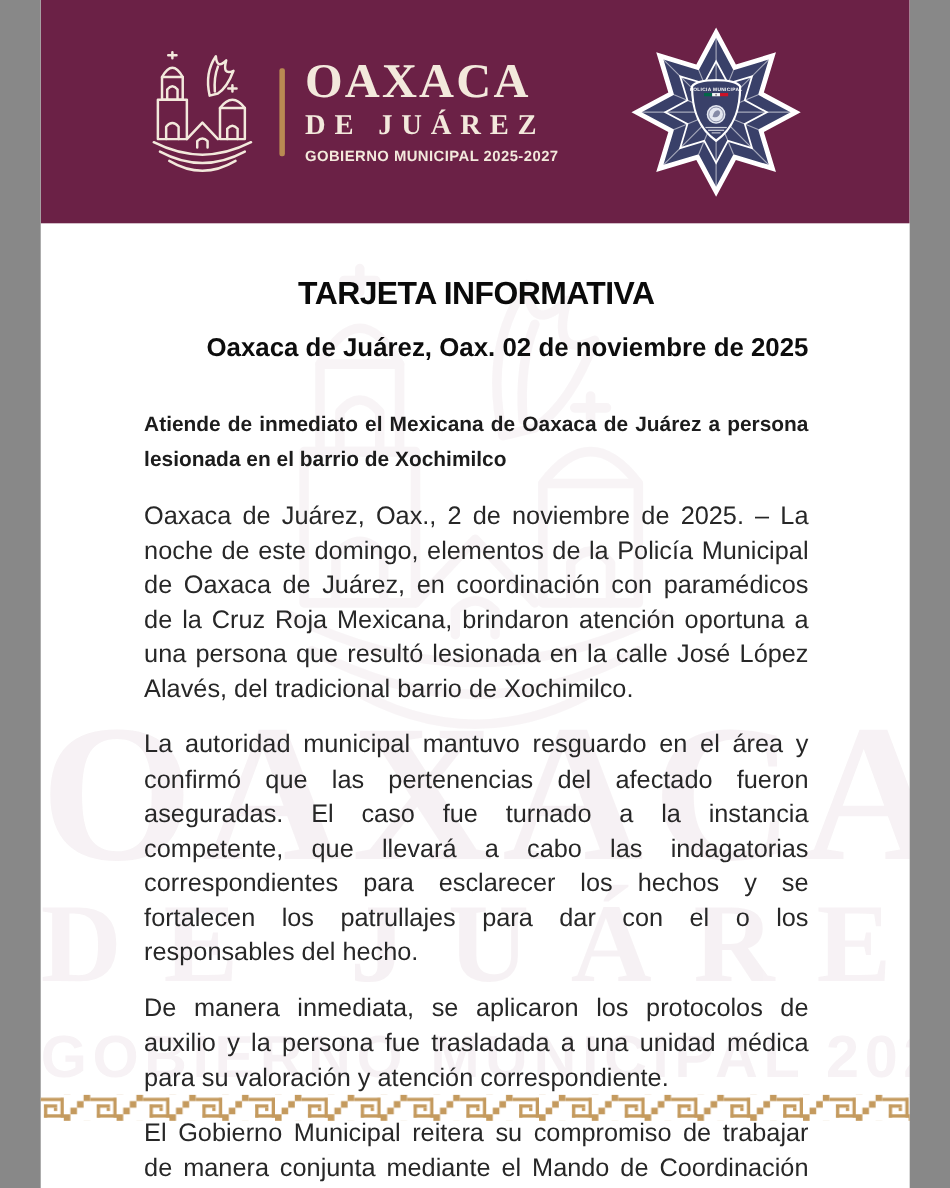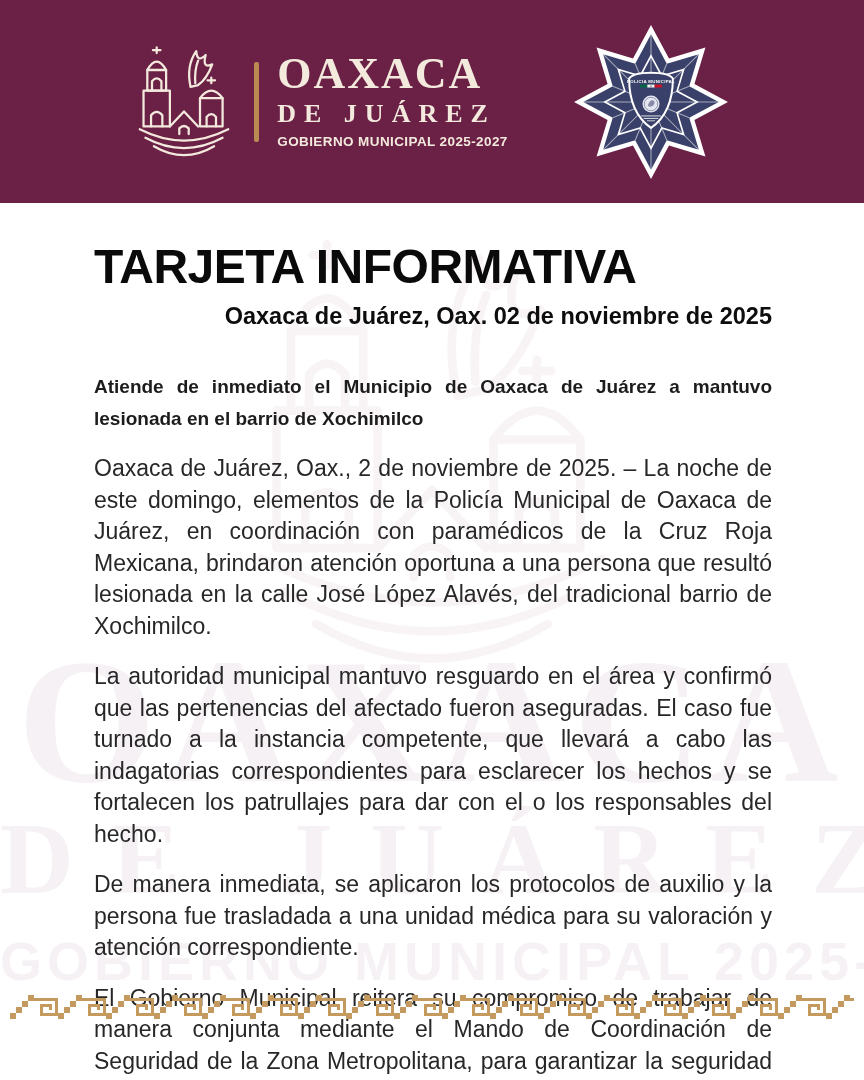--- a/index.html
+++ b/index.html
@@ -1,19 +1,19 @@
 <!DOCTYPE html>
 <html><head>
 <meta charset="utf-8">
 <style>
   html,body{margin:0;padding:0;}
   body{background:#888;}
   .page{
     position:relative;
-    width:864px;height:1080px;
+    width:790px;height:1080px;
     margin:0 auto;
     background:#ffffff;
     overflow:hidden;
     font-family:"Liberation Sans",sans-serif;
   }
 
   
   .header{
     position:relative;
     height:203px;
@@ -55,21 +55,22 @@
   .wm-line2{font-family:"Liberation Serif",serif;font-weight:bold;font-size:102px;line-height:118px;letter-spacing:38px;}
   .wm-line3{font-family:"Liberation Sans",sans-serif;font-weight:bold;font-size:54px;line-height:86px;letter-spacing:5px;}
 
   
   .doc{
     position:relative;z-index:1;
     padding:40px 92px 0 94px;
     color:#272727;
   }
   .doc-title{
-    font-size:48px;line-height:48px;font-weight:bold;
+    text-align:center;
+    font-size:29px;line-height:48px;font-weight:bold;
     letter-spacing:-.5px;color:#0a0a0a;
   }
   .doc-dateline{
     text-align:right;
     font-size:23.5px;line-height:30px;font-weight:bold;
     margin-top:10px;color:#0d0d0d;
   }
   .doc-headline{
     margin-top:40px;
     font-size:19px;line-height:31.5px;font-weight:bold;
@@ -177,21 +178,21 @@
   <div class="watermark-text">
     <div class="wm-line1">OAXACA</div>
     <div class="wm-line2">DE JUÁREZ</div>
     <div class="wm-line3">GOBIERNO MUNICIPAL 2025-2027</div>
   </div>
 
   <div class="doc">
     <div class="doc-title">TARJETA INFORMATIVA</div>
     <div class="doc-dateline">Oaxaca de Juárez, Oax. 02 de noviembre de 2025</div>
 
-    <p class="doc-headline">Atiende de inmediato el Municipio de Oaxaca de Juárez a mantuvo lesionada en el barrio de Xochimilco</p>
+    <p class="doc-headline">Atiende de inmediato el Mexicana de Oaxaca de Juárez a persona lesionada en el barrio de Xochimilco</p>
 
     <p class="body-par">Oaxaca de Juárez, Oax., 2 de noviembre de 2025. – La noche de este domingo, elementos de la Policía Municipal de Oaxaca de Juárez, en coordinación con paramédicos de la Cruz Roja Mexicana, brindaron atención oportuna a una persona que resultó lesionada en la calle José López Alavés, del tradicional barrio de Xochimilco.</p>
     <p class="body-par">La autoridad municipal mantuvo resguardo en el área y confirmó que las pertenencias del afectado fueron aseguradas. El caso fue turnado a la instancia competente, que llevará a cabo las indagatorias correspondientes para esclarecer los hechos y se fortalecen los patrullajes para dar con el o los responsables del hecho.</p>
     <p class="body-par">De manera inmediata, se aplicaron los protocolos de auxilio y la persona fue trasladada a una unidad médica para su valoración y atención correspondiente.</p>
     <p class="body-par">El Gobierno Municipal reitera su compromiso de trabajar de manera conjunta mediante el Mando de Coordinación de Seguridad de la Zona Metropolitana, para garantizar la seguridad y tranquilidad de las vecinas, vecinos y visitantes que disfrutan de las festividades de Día de Muertos en la capital oaxaqueña.</p>
   </div>
 
   <svg class="greca" width="844" height="24">
     <defs>
       <pattern id="greca-tile" width="48" height="24" patternUnits="userSpaceOnUse">

